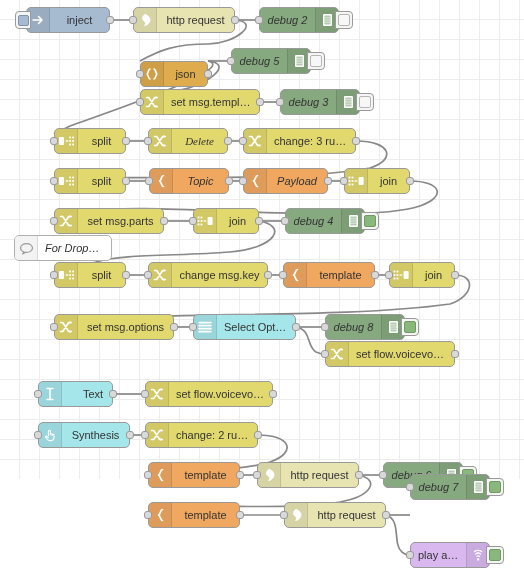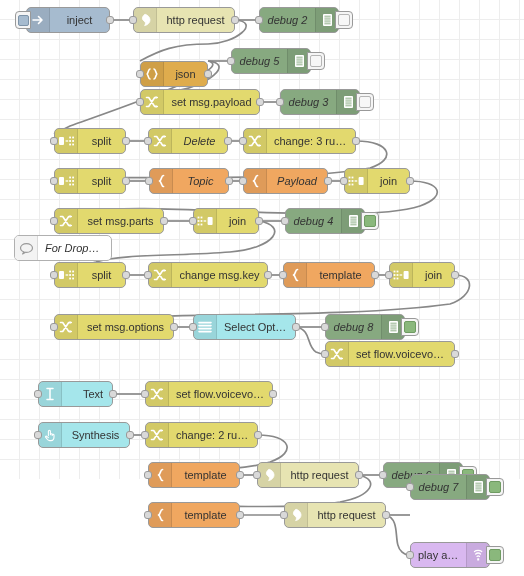--- a/index.html
+++ b/index.html
@@ -223,21 +223,21 @@
         </div>
         <span class="port in"></span>
       </div>
       <div class="node n-change" style="left: 140px; top: 89px; width: 120px;">
         <span class="icon">
           <svg class="gi" width="15" height="14" viewBox="0 0 15 14">
             <path d="M1.5 2.5h2.2l6 9h2.6 M1.5 11.5h2.2l6-9h2.6" stroke="#fff" fill="none" stroke-width="1.6" stroke-linecap="round" stroke-linejoin="round"></path>
             <path d="M10.6 0.9 12.9 2.5 10.6 4.1 M10.6 9.9 12.9 11.5 10.6 13.1" fill="#fff" stroke="none"></path>
           </svg>
         </span>
-        <span class="lbl">set msg.payload</span>
+        <span class="lbl">set msg.template</span>
         <span class="port in"></span>
         <span class="port out"></span>
       </div>
       <div class="node n-debug" style="left: 280px; top: 89px; width: 80px;">
         <span class="lbl italic">debug 3</span>
         <span class="icon right">
           <svg class="gi" width="13" height="14" viewBox="0 0 13 14">
             <rect x="2" y="1" width="9" height="12" rx="1" fill="#fff"></rect>
             <path d="M3.4 3.2h6.2 M3.4 5.1h6.2 M3.4 7h6.2 M3.4 8.9h6.2 M3.4 10.8h6.2" stroke="#87a980" stroke-width="0.9"></path>
           </svg>
@@ -257,21 +257,21 @@
             <rect x="11.2" y="5.1" width="1.8" height="1.8" fill="#fff"></rect>
             <rect x="14.2" y="5.1" width="1.8" height="1.8" fill="#fff"></rect>
             <rect x="11.2" y="8.6" width="1.8" height="1.8" fill="#fff"></rect>
             <rect x="14.2" y="8.6" width="1.8" height="1.8" fill="#fff"></rect>
           </svg>
         </span>
         <span class="lbl">split</span>
         <span class="port in"></span>
         <span class="port out"></span>
       </div>
-      <div class="node n-change" style="left: 148px; top: 128px; width: 80px;">
+      <div class="node n-change" style="left: 148px; top: 128px; width: 80px; font-family: Liberation Serif, serif;">
         <span class="icon">
           <svg class="gi" width="15" height="14" viewBox="0 0 15 14">
             <path d="M1.5 2.5h2.2l6 9h2.6 M1.5 11.5h2.2l6-9h2.6" stroke="#fff" fill="none" stroke-width="1.6" stroke-linecap="round" stroke-linejoin="round"></path>
             <path d="M10.6 0.9 12.9 2.5 10.6 4.1 M10.6 9.9 12.9 11.5 10.6 13.1" fill="#fff" stroke="none"></path>
           </svg>
         </span>
         <span class="lbl italic">Delete</span>
         <span class="port in"></span>
         <span class="port out"></span>
       </div>

